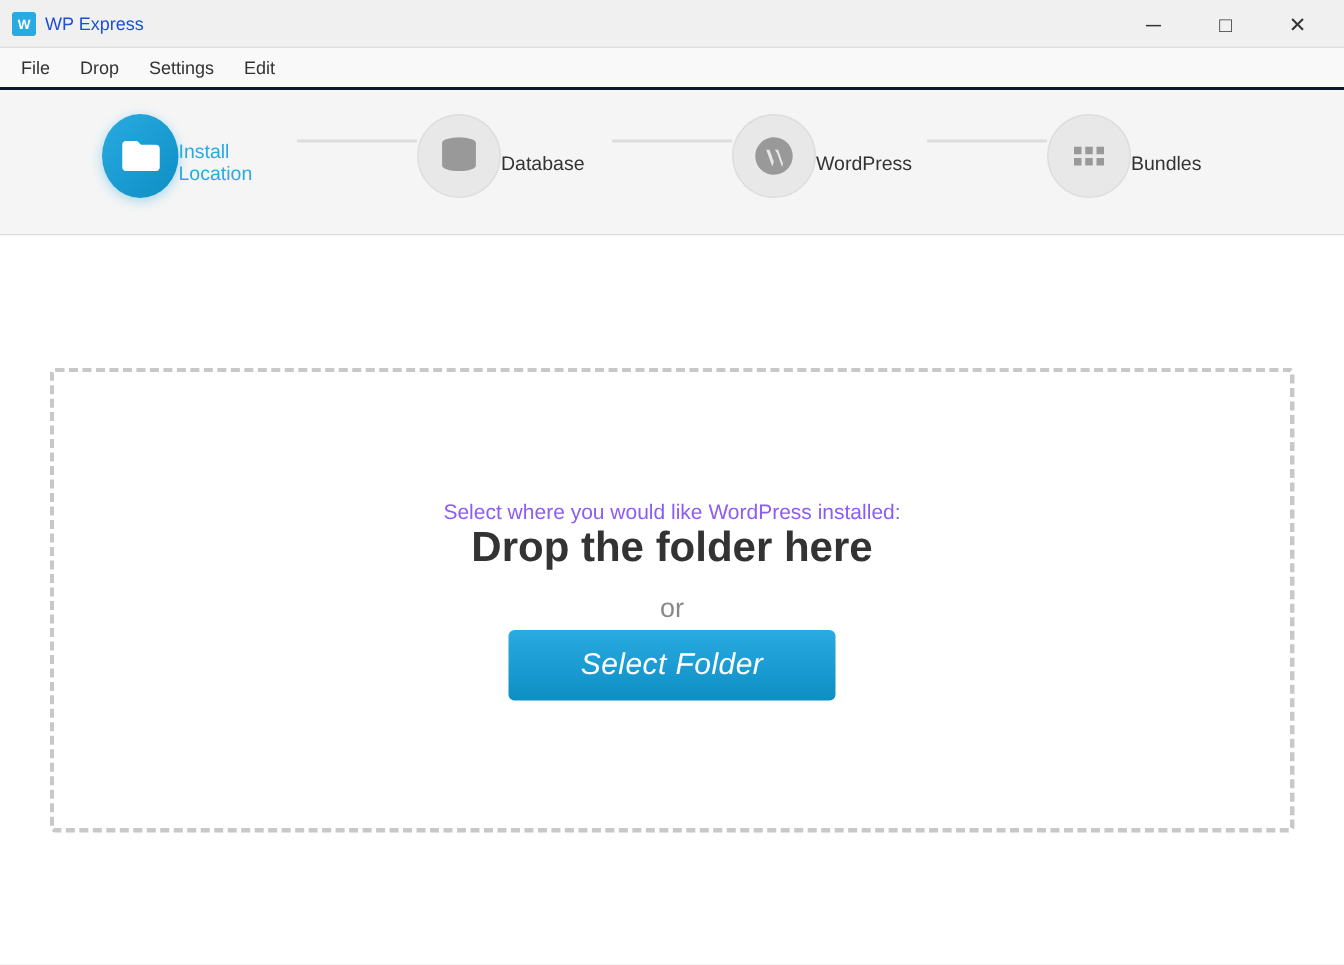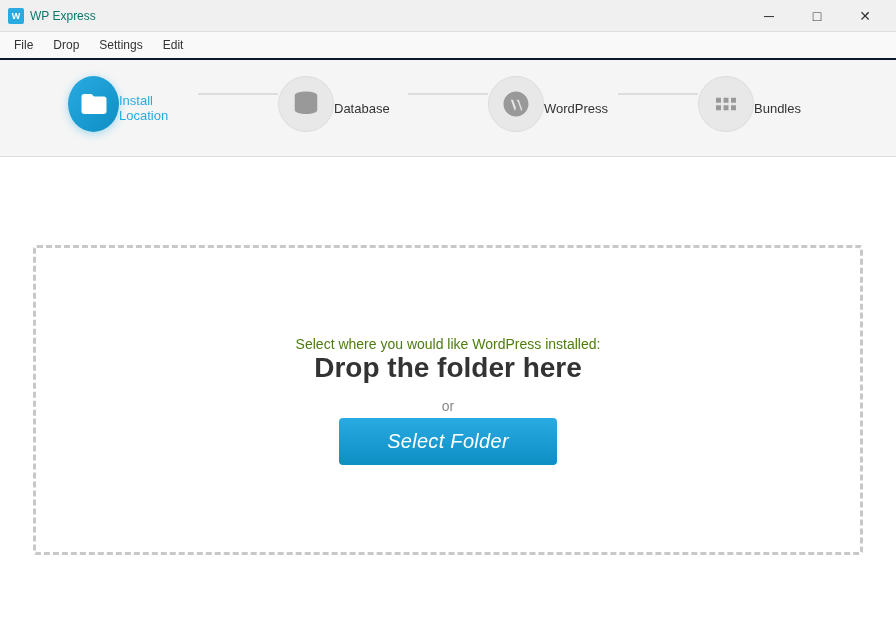--- a/index.html
+++ b/index.html
@@ -29,21 +29,21 @@
       width: 16px;
       height: 16px;
       margin-right: 6px;
       display: flex;
       align-items: center;
       justify-content: center;
     }
 
     .title-bar-title {
       font-size: 12px;
-      color: #0f766e;
+      color: #1d4ed8;
       flex: 1;
     }
 
     .title-bar-controls {
       display: flex;
       gap: 2px;
     }
 
     .title-bar-btn {
       width: 46px;
@@ -155,32 +155,32 @@
       border-radius: 4px;
       display: flex;
       flex-direction: column;
       align-items: center;
       justify-content: center;
       background: #fff;
     }
 
     .drop-zone-subtitle {
       font-size: 14px;
-      color: #4d7c0f;
+      color: #8b5cf6;
     }
 
     .drop-zone-title {
       font-size: 28px;
       font-weight: 600;
       color: #333;
       margin-bottom: 14px;
     }
 
     .drop-zone-or {
-      font-size: 14px;
+      font-size: 18px;
       color: #888;
       margin-bottom: 4px;
     }
 
     .select-folder-btn {
       background: linear-gradient(180deg, #29abe2, #0d8fc4);
       color: white;
       border: none;
       border-radius: 4px;
       padding: 12px 48px;

